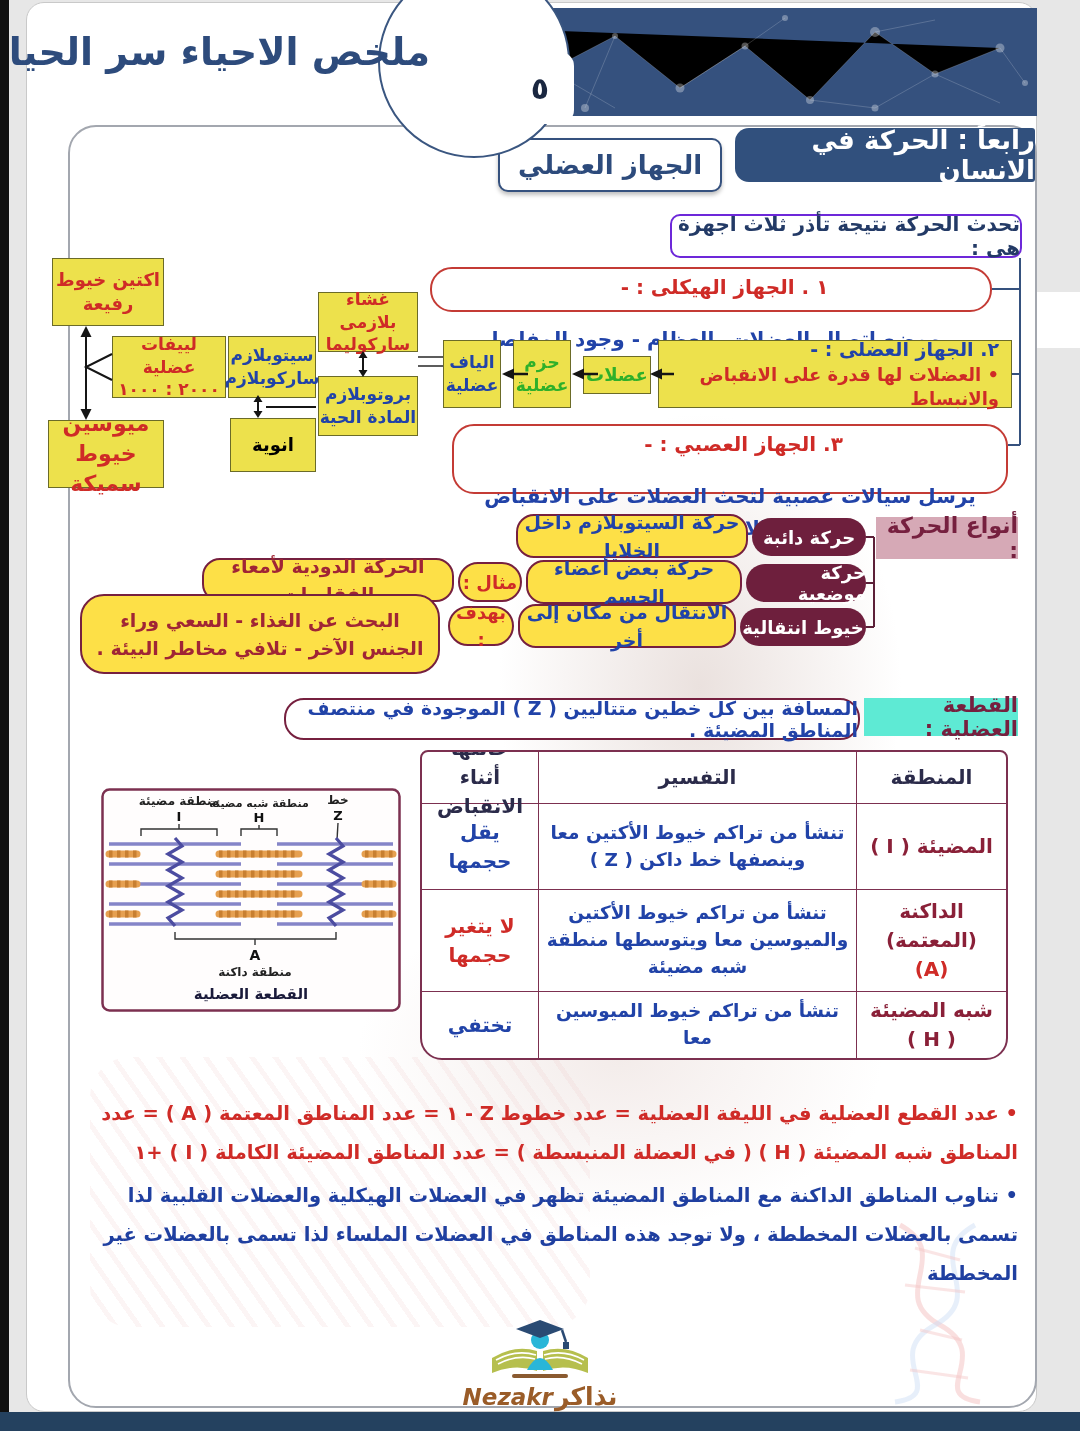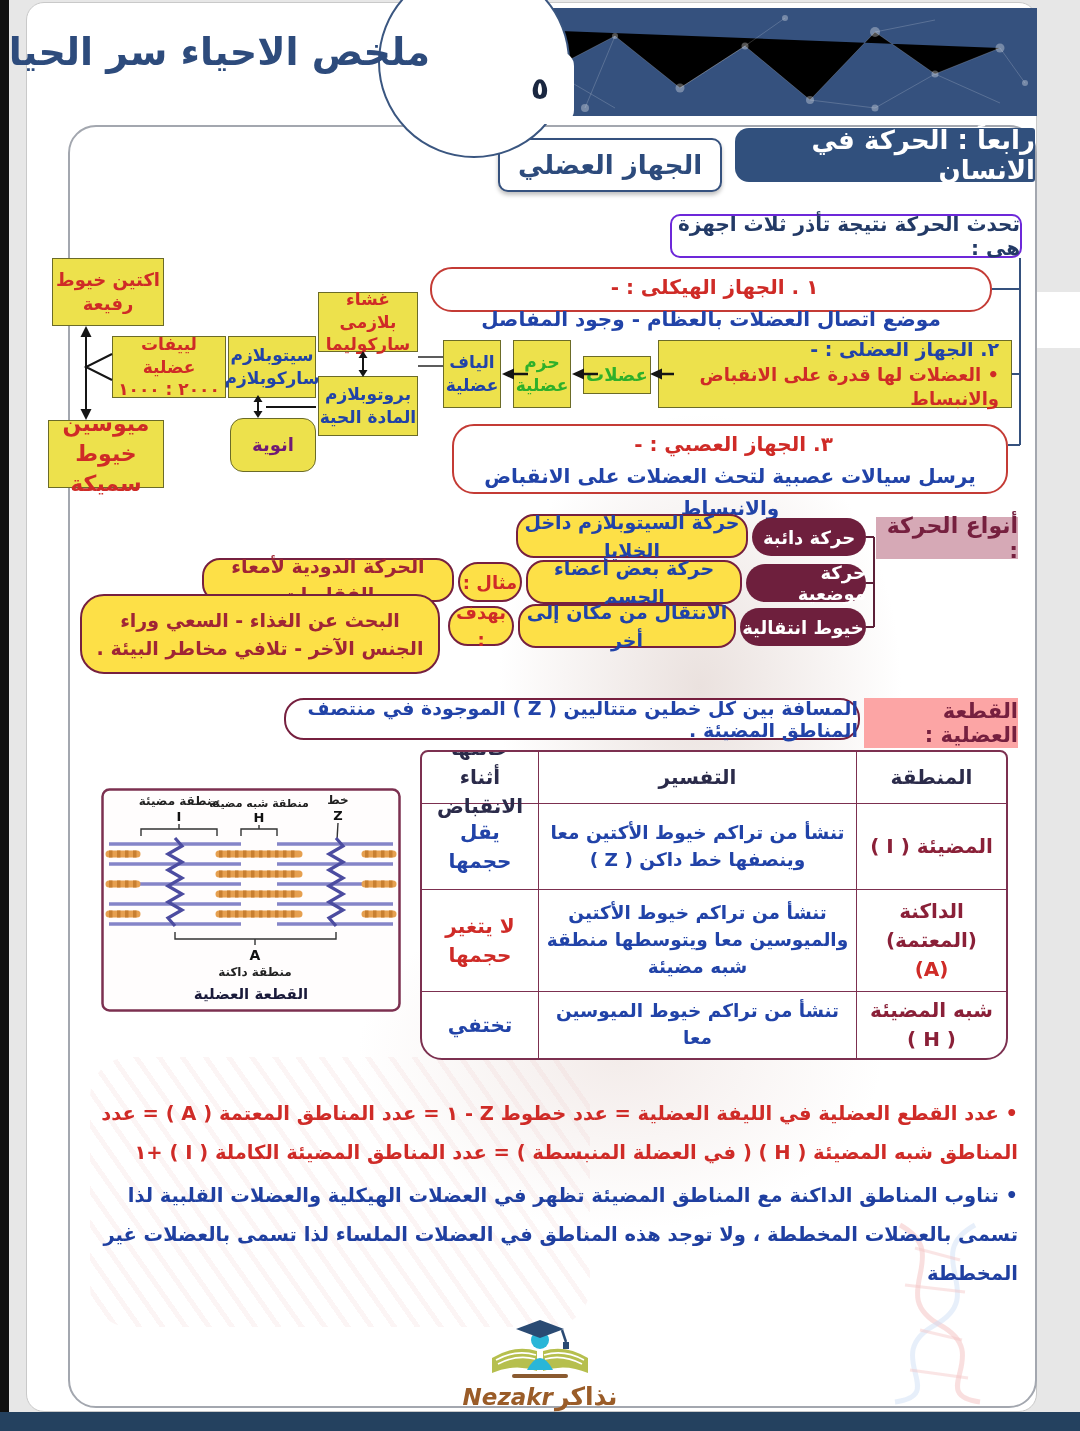--- a/index.html
+++ b/index.html
@@ -30,38 +30,38 @@
   
   .sec-blue { left:735px; top:128px; width:300px; height:54px; background:#31507d; border-radius:14px 3px 3px 14px;
               display:flex; align-items:center; justify-content:center; color:#fff; font-size:26px; font-weight:bold; z-index:2; }
   .sec-white { left:498px; top:138px; width:224px; height:54px; background:#fff; border:2.5px solid #35517e; border-radius:10px; box-shadow:0 3px 4px rgba(0,0,0,.25);
                display:flex; align-items:center; justify-content:center; color:#2d4b7c; font-size:26px; font-weight:bold; z-index:2; }
 
   .intro-box { left:670px; top:214px; width:352px; height:44px; background:#fff; border:2px solid #6d28d9; border-radius:10px;
                display:flex; align-items:center; justify-content:center; color:#233a66; font-size:20px; font-weight:bold; z-index:2; }
 
   .sys-box { background:#fff; border:2.5px solid #c43b35; border-radius:22px; display:flex; align-items:flex-end; justify-content:center;
-             flex-wrap:wrap; font-weight:bold; z-index:2; text-align:center; line-height:1.6; padding:2px 10px; }
+             flex-wrap:wrap; font-weight:bold; z-index:2; text-align:center; line-height:1.6; padding:2px 10px;gap:20px; }
   .sys1 { left:430px; top:267px; width:562px; height:45px; font-size:20px; }
   .sys3 { left:452px; top:424px; width:556px; height:70px; font-size:20px; }
   .red-t { color:#cf2b27; } .blue-t { color:#2143a8; }
 
   .ybox { background:#ede14c; border:1.6px solid #6b6b28; font-weight:bold; display:flex; flex-direction:column;
           align-items:center; justify-content:center; text-align:center; line-height:1.35; z-index:2; }
   .y-big   { left:658px; top:340px; width:354px; height:68px; align-items:flex-start; padding:5px 12px; text-align:right; }
   .y-big .l1 { color:#2143a8; font-size:19px; }
   .y-big .l2 { color:#cf2b27; font-size:18px; }
   .y-muscles { left:583px; top:356px; width:68px; height:38px; font-size:18px; color:#2fb02a; }
   .y-bundles { left:513px; top:340px; width:58px; height:68px; font-size:17px; color:#2fb02a; }
   .y-fibers  { left:443px; top:340px; width:58px; height:68px; font-size:17px; color:#2143a8; }
   .y-membrane { left:318px; top:292px; width:100px; height:60px; font-size:17px; color:#cf2b27; }
   .y-proto    { left:318px; top:376px; width:100px; height:60px; font-size:17px; color:#2143a8; }
   .y-cyto     { left:228px; top:336px; width:88px; height:62px; font-size:17px; color:#2143a8; }
   .y-myofib   { left:112px; top:336px; width:114px; height:62px; font-size:17px; color:#cf2b27; }
-  .y-nuclei   { left:230px; top:418px; width:86px; height:54px; font-size:18px; color:#701a75;border-radius:13px; }
+  .y-nuclei   { left:230px; top:418px; width:86px; height:54px; font-size:18px; color:#000000; }
   .y-actin    { left:52px;  top:258px; width:112px; height:68px; font-size:18px; color:#cf2b27; }
   .y-myosin   { left:48px;  top:420px; width:116px; height:68px; font-size:22px; color:#cf2b27; }
 
   
   .mv-label { left:876px; top:517px; width:142px; height:42px; background:#d6a9b6; color:#76203f; font-size:22px; font-weight:bold;
               display:flex; align-items:center; justify-content:center; z-index:2; }
   .pill { background:#6e1f3d; color:#fff; font-weight:bold; font-size:18px; border-radius:19px;
           display:flex; align-items:center; justify-content:center; z-index:2; }
   .p1 { left:752px; top:518px; width:114px; height:38px; }
   .p2 { left:746px; top:564px; width:120px; height:38px; }
@@ -71,21 +71,21 @@
   .d1 { left:516px; top:514px; width:232px; height:44px; }
   .d2 { left:526px; top:560px; width:216px; height:44px; }
   .d3 { left:518px; top:604px; width:218px; height:44px; }
   .conn { color:#cf2b27; font-size:18px; }
   .c2 { left:458px; top:562px; width:64px; height:40px; border-radius:20px; }
   .c3 { left:448px; top:606px; width:66px; height:40px; border-radius:20px; }
   .ex2 { left:202px; top:558px; width:252px; height:44px; color:#a02535; }
   .ex3 { left:80px; top:594px; width:360px; height:80px; color:#a02535; border-radius:24px; padding:8px 10px; }
 
   
-  .sar-label { left:864px; top:698px; width:154px; height:50px; background:#fca5a5; color:#76203f; font-size:21px; font-weight:bold;
+  .sar-label { left:864px; top:698px; width:154px; height:38px; background:#5eead4; color:#76203f; font-size:21px; font-weight:bold;
                display:flex; align-items:center; justify-content:center; z-index:2; }
   .sar-def { left:284px; top:698px; width:576px; height:42px; background:#fff; border:2px solid #76203f; border-radius:20px;
              color:#2143a8; font-size:19px; font-weight:bold; display:flex; align-items:center; justify-content:center; z-index:2; }
 
   
   .s-table { left:420px; top:750px; width:588px; height:310px; border:2px solid #7c3050; border-radius:8px 8px 22px 22px;
              overflow:hidden; display:grid; grid-template-columns:150px 318px 116px; grid-template-rows:52px 86px 102px 66px;
              direction:rtl; z-index:2; background:#fff; }
   .cell { border-left:1.5px solid #7c3050; border-bottom:1.5px solid #7c3050; display:flex; flex-direction:column;
           align-items:center; justify-content:center; text-align:center; font-weight:bold; padding:2px 6px; line-height:1.45; }

